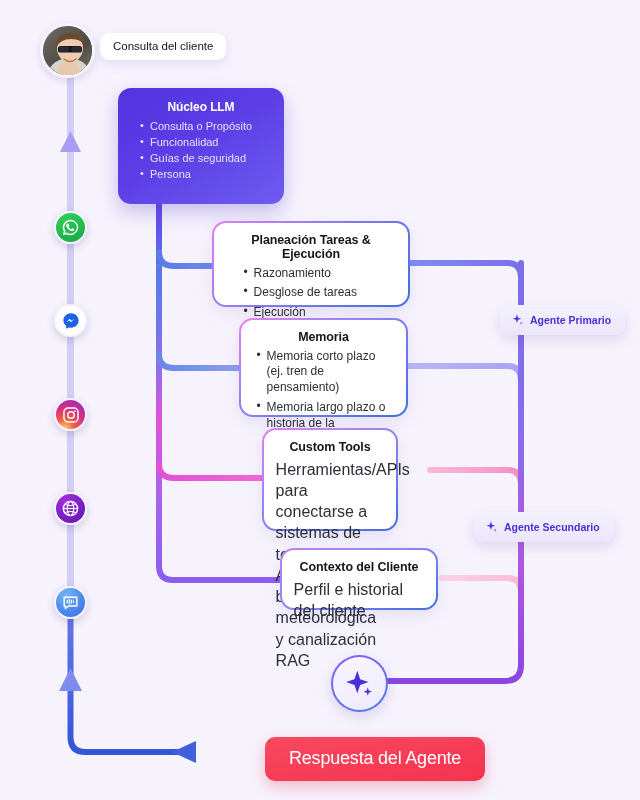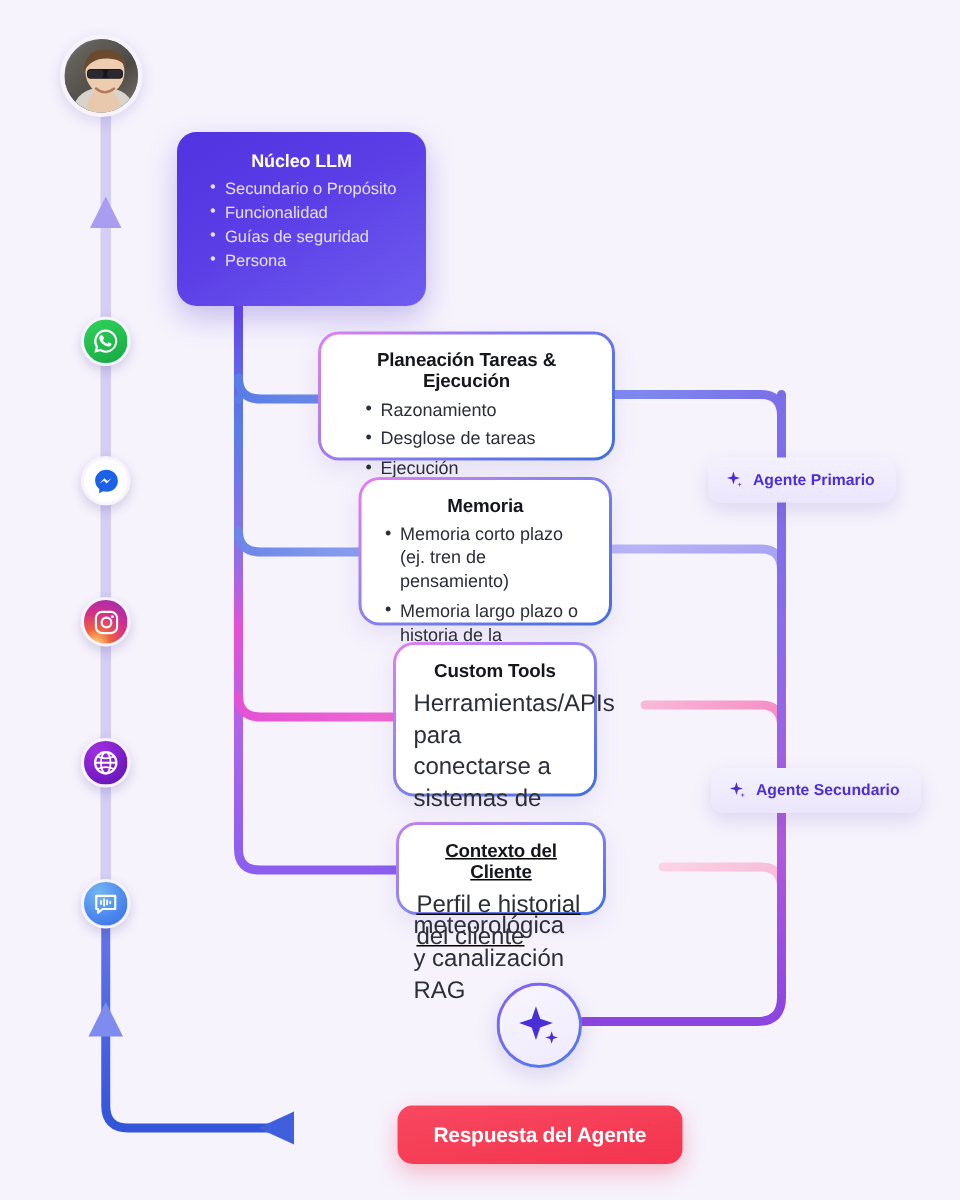--- a/index.html
+++ b/index.html
@@ -160,21 +160,21 @@
     border-radius: 9px;
     padding: 8px 14px 9px 11px;
     font-size: 10.5px;
     font-weight: bold;
     color: #4b2fd6;
     box-shadow: 0 5px 13px rgba(90,70,160,.16);
     z-index: 8;
     display: flex; align-items: center; gap: 6px;
     white-space: nowrap;
   }
-  #badge-primario { left: 472px; top: 305px; }
+  #badge-primario { left: 500px; top: 305px; }
   #badge-secundario { left: 474px; top: 512px; }
 
   
   #sparkle-node {
     position: absolute;
     left: 331px; top: 655px;
     width: 57px; height: 57px;
     border-radius: 50%;
     background: linear-gradient(160deg,#f6f3ff 0%, #eee9fd 100%);
     border: 2.5px solid transparent;
@@ -187,22 +187,22 @@
     z-index: 8;
     display: flex; align-items: center; justify-content: center;
   }
 
   
   #response-btn {
     position: absolute;
     left: 265px; top: 737px;
     background: linear-gradient(170deg,#f8485f 0%, #f4344f 100%);
     color: #fff;
-    font-size: 14px;
-    font-weight: bold;
+    font-size: 18px;
+    font-weight: normal;
     letter-spacing: -0.2px;
     padding: 11px 24px 12px 24px;
     border-radius: 10px;
     border: none;
     box-shadow: 0 6px 15px rgba(240,50,80,.30);
     z-index: 8;
     white-space: nowrap;
     font-family: "Liberation Sans", sans-serif;
   }
 </style>
@@ -338,25 +338,26 @@
         <ellipse cx="27" cy="22" rx="13" ry="14.5" fill="#edcdb0"></ellipse>
         <path d="M13 19 Q15 6 28 7 Q41 8 41 20 Q39 13 28 13 Q17 13 13 22 Z" fill="#6b4a2e"></path>
         <rect x="15" y="20" width="24" height="6.5" rx="2.6" fill="#17161a"></rect>
         <rect x="15.5" y="20.5" width="10.5" height="5.5" rx="2.2" fill="#2a2830"></rect>
         <rect x="28.5" y="20.5" width="10" height="5.5" rx="2.2" fill="#2a2830"></rect>
         <path d="M21 33 Q27 38 33 33" stroke="#b7785e" stroke-width="1.6" fill="none" stroke-linecap="round"></path>
       </g>
     </svg>
   </div>
 
+  <div id="query-pill">Consulta del cliente</div>
 
   <div id="llm-core">
     <div class="llm-title">Núcleo LLM</div>
     <ul>
-      <li>Secundario o Propósito</li>
+      <li>Consulta o Propósito</li>
       <li>Funcionalidad</li>
       <li>Guías de seguridad</li>
       <li>Persona</li>
     </ul>
   </div>
 
   <div class="card card-grad grad-a" style="left:212px; top:221px; width:198px; height:86px;">
     <div class="card-inner">
       <div class="card-title">Planeación Tareas &amp; Ejecución</div>
       <ul class="card-ul" style="padding-left:28px;">
@@ -377,21 +378,21 @@
     </div>
   </div>
 
   <div class="card card-grad grad-c" style="left:262px; top:428px; width:136px; height:103px;">
     <div class="card-inner">
       <div class="card-title">Custom Tools</div>
       <div class="card-p">Herramientas/APIs para conectarse a sistemas de terceros, como API de búsqueda, meteorológica y canalización RAG</div>
     </div>
   </div>
 
-  <div class="card card-grad grad-d" style="left:264px; top:548px; width:140px; height:62px;text-decoration:underline;">
+  <div class="card card-grad grad-d" style="left:280px; top:548px; width:158px; height:62px;">
     <div class="card-inner">
       <div class="card-title">Contexto del Cliente</div>
       <div class="card-p">Perfil e historial del cliente</div>
     </div>
   </div>
 
   <div class="chan" id="chan-whatsapp">
     <svg width="19" height="19" viewBox="0 0 24 24">
       <path fill="#fff" d="M12 2.2A9.7 9.7 0 0 0 3.6 16.8L2.4 21.6l4.9-1.2A9.7 9.7 0 1 0 12 2.2zm0 1.8a7.9 7.9 0 1 1-4.1 14.6l-.3-.2-2.6.6.7-2.5-.2-.3A7.9 7.9 0 0 1 12 4z"></path>
       <path fill="#fff" d="M9.3 7.4c-.2-.5-.4-.5-.6-.5h-.5c-.2 0-.5.1-.7.4-.3.3-.9.9-.9 2.1s.9 2.4 1 2.6c.1.2 1.7 2.8 4.3 3.8 2.1.8 2.6.6 3 .6.5 0 1.5-.6 1.7-1.2.2-.6.2-1.1.1-1.2l-.6-.3-1.5-.7c-.2-.1-.4-.1-.5.1l-.7.9c-.1.2-.3.2-.5.1-.2-.1-1-.4-1.9-1.2-.7-.6-1.2-1.4-1.3-1.6-.1-.2 0-.4.1-.5l.4-.5.3-.5v-.4l-.7-1.7z"></path>

